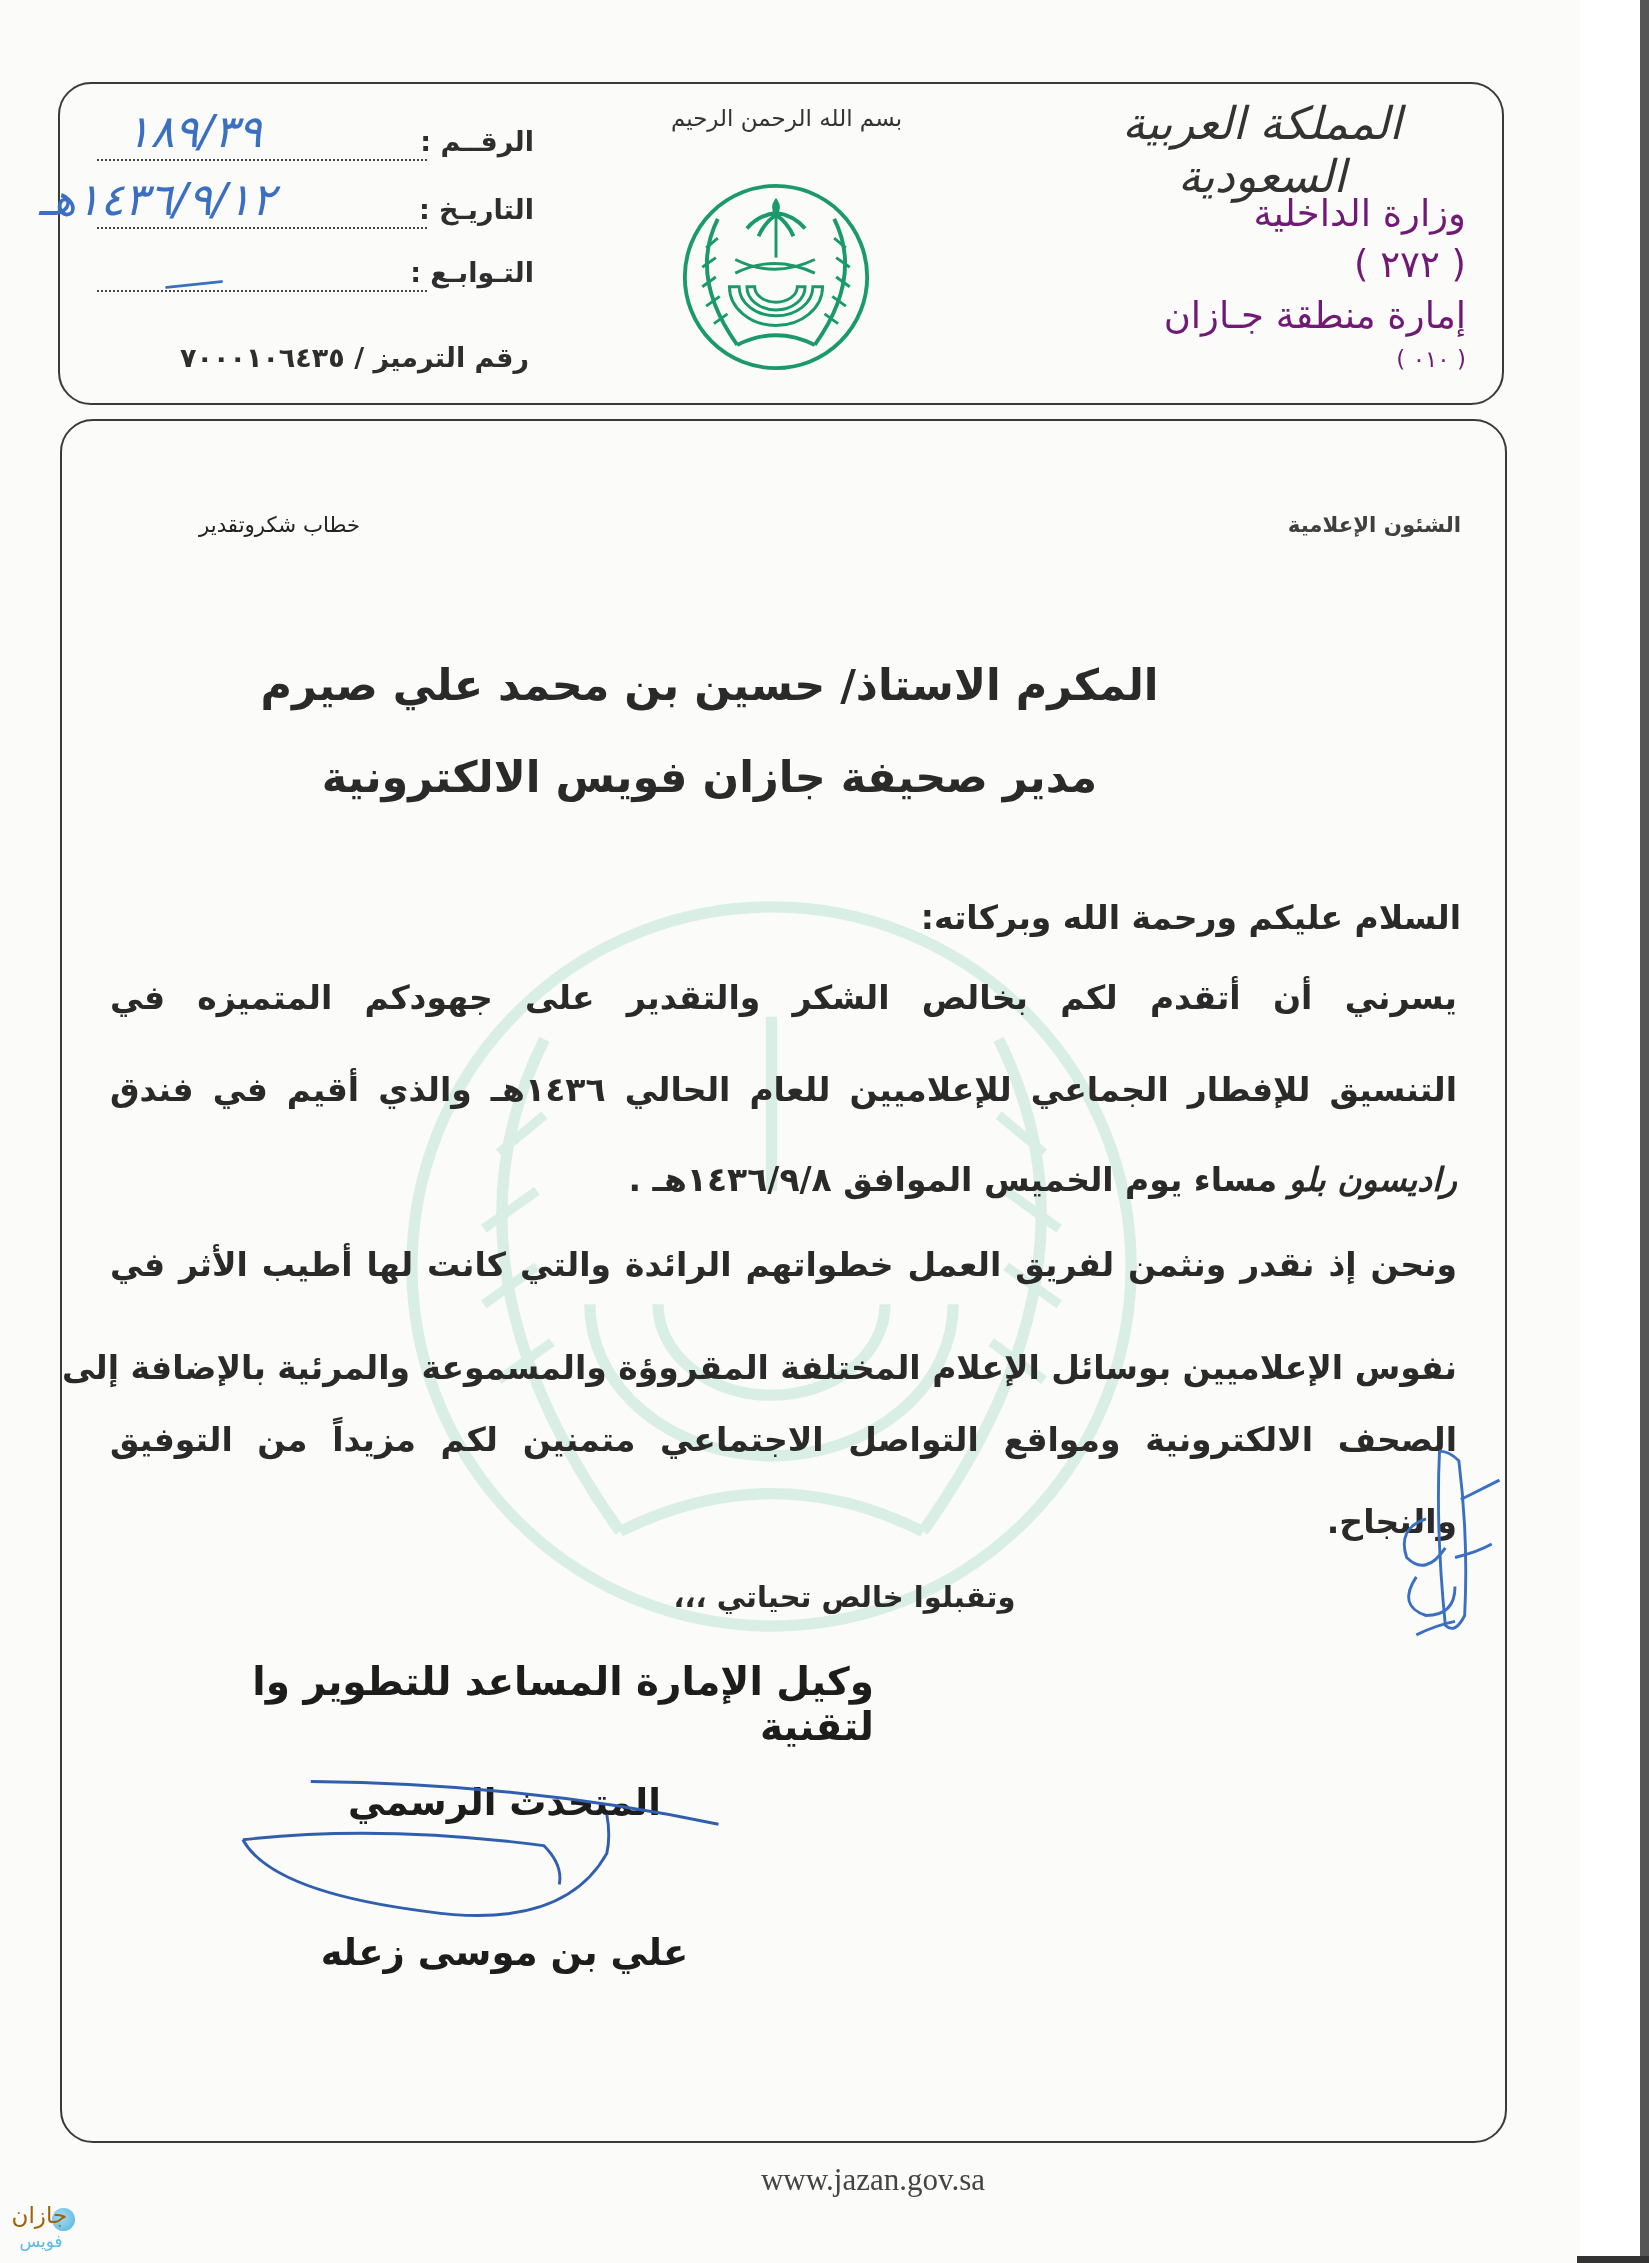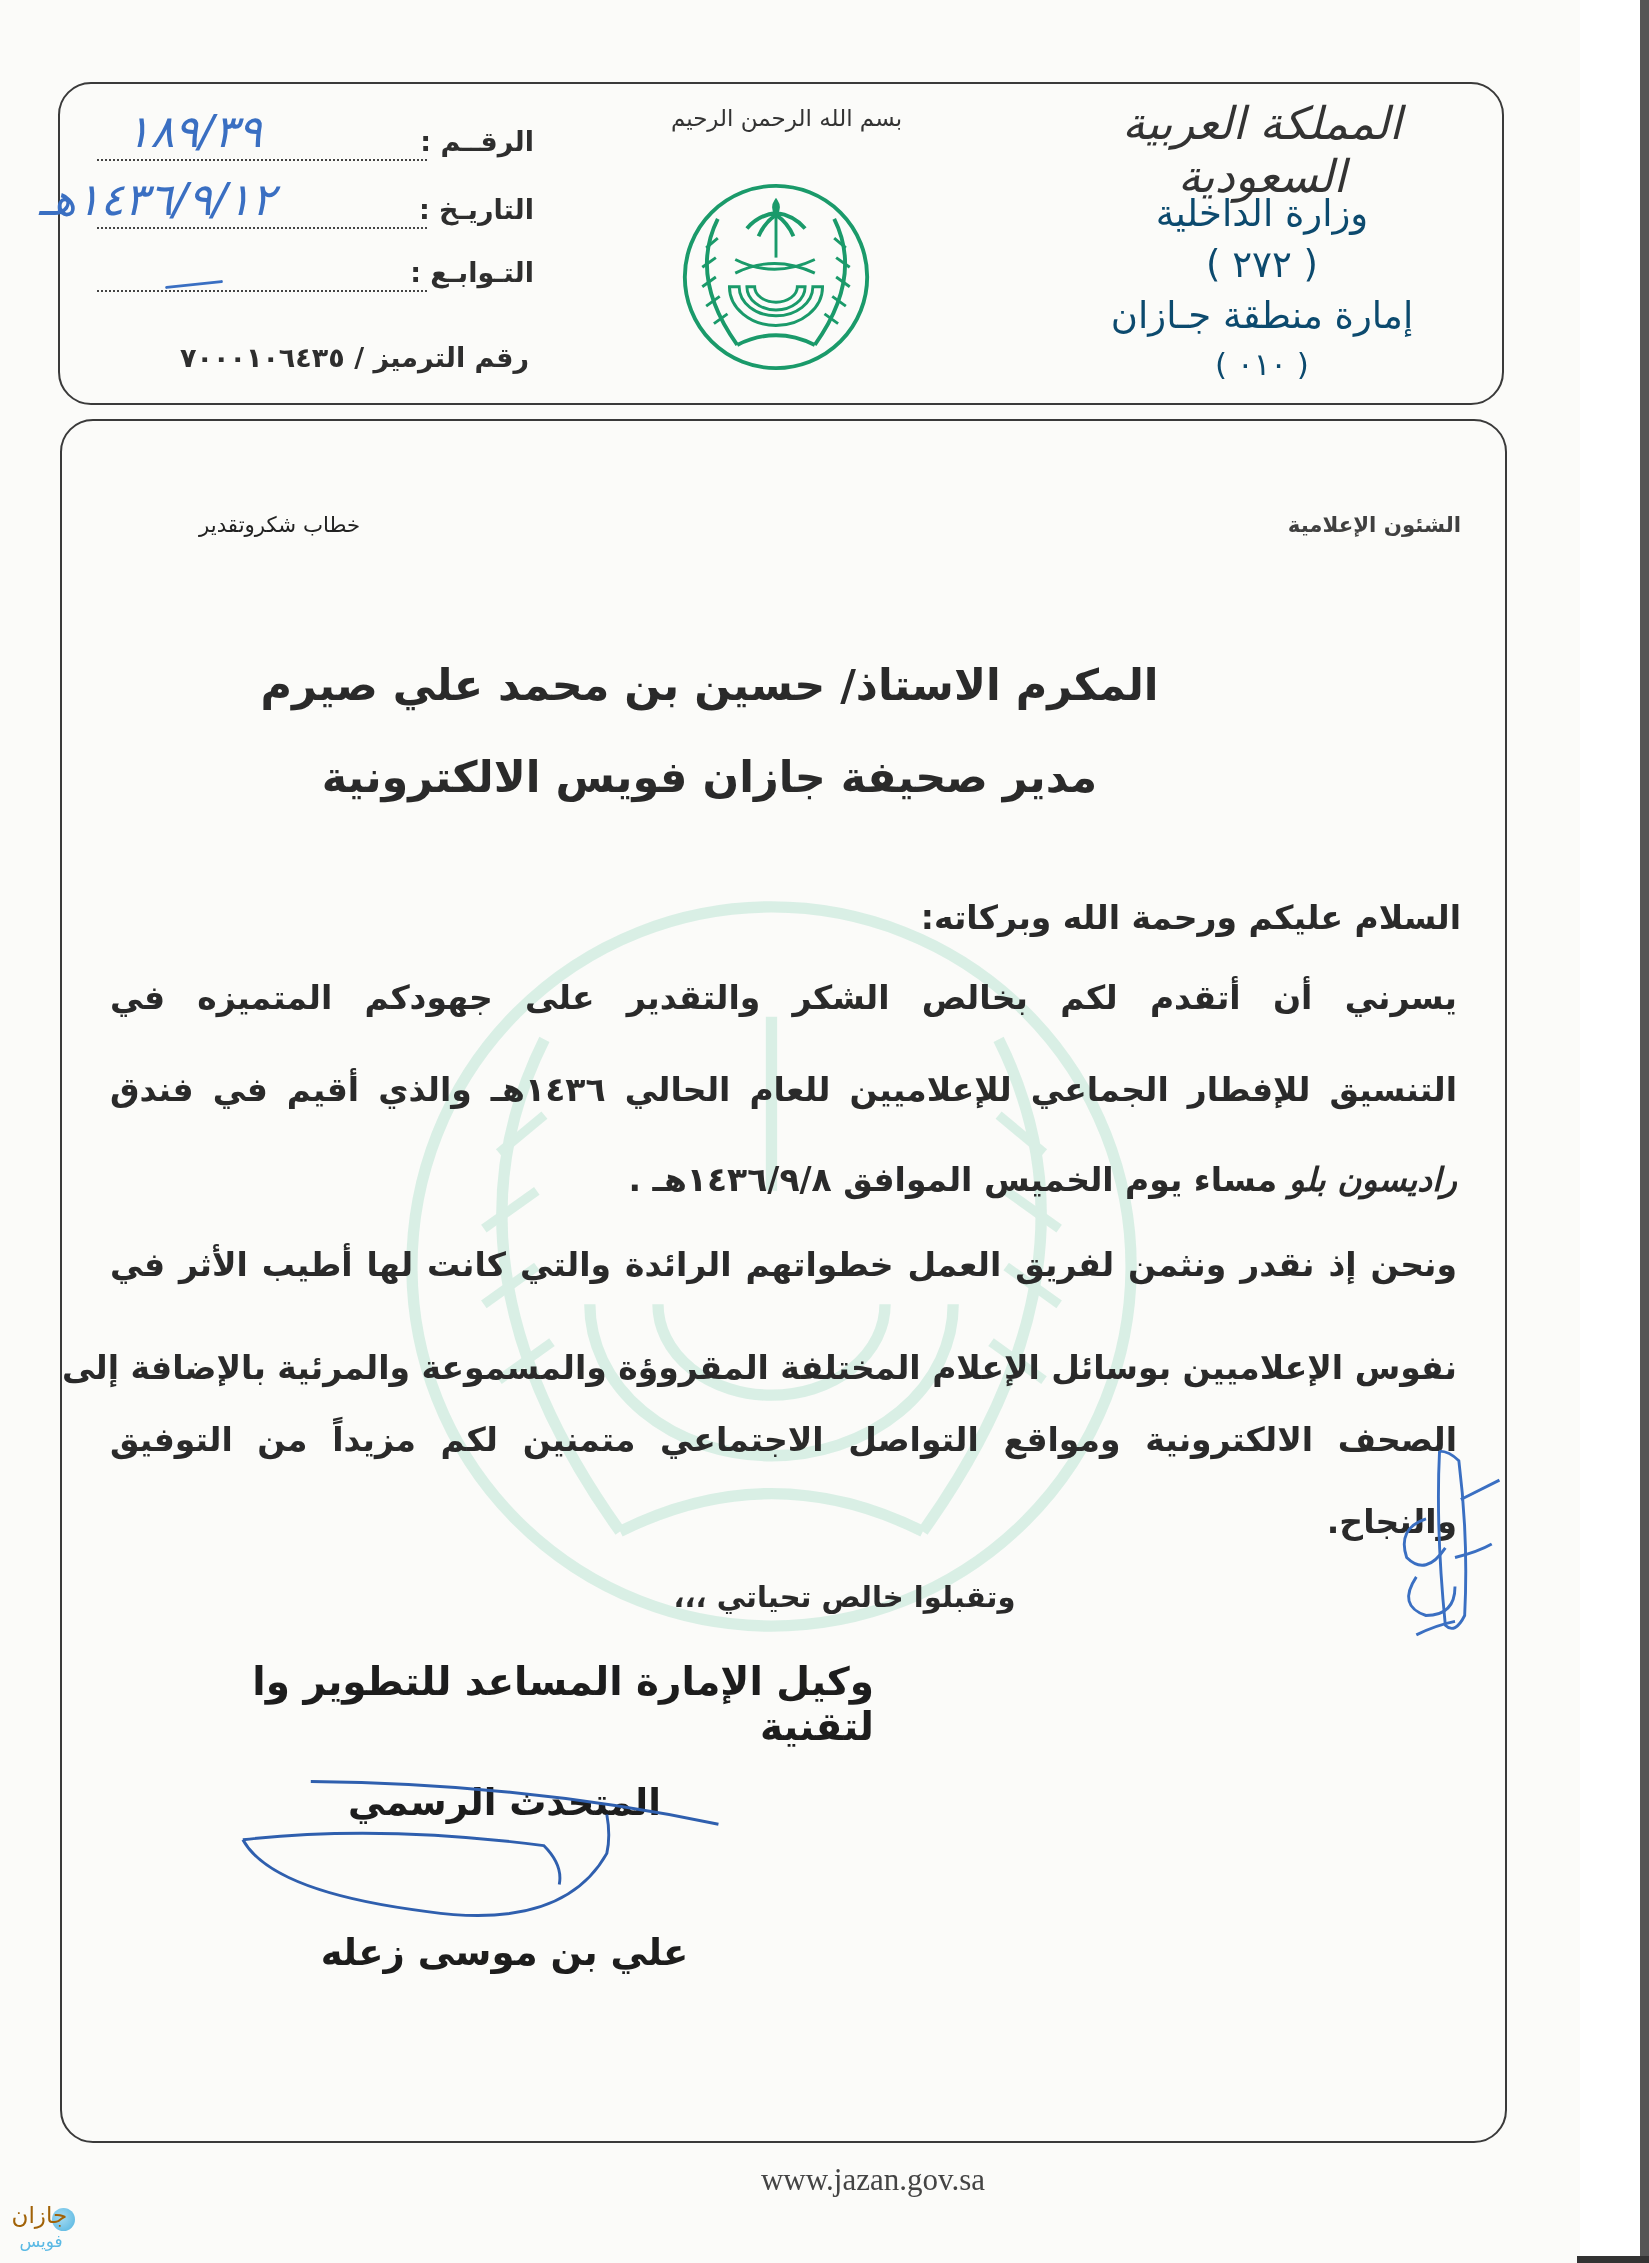--- a/index.html
+++ b/index.html
@@ -32,27 +32,27 @@
 
   .rtl { direction: rtl; unicode-bidi: embed; }
 
   
   .kingdom {
     position: absolute; right: 184px; top: 97px; width: 408px; text-align: center;
     font-family: "DejaVu Serif", serif; font-size: 45px; font-style: italic; color: #333;
     letter-spacing: 1px;
   }
   .hdr-line {
-    position: absolute; right: 184px; width: 408px; text-align: center;
-    font-family: "DejaVu Sans", sans-serif; font-size: 37px; color: #0c4a6e;
+    position: absolute; right: 184px; width: 408px; 
+    font-family: "DejaVu Sans", sans-serif; font-size: 37px; color: #701a75;
   }
   .ministry { top: 192px; }
   .code1 { top: 243px; }
   .emirate { top: 294px; }
-  .code2 { top: 346px; font-size: 31px; }
+  .code2 { top: 346px; font-size: 23px; }
 
   
   .basmala {
     position: absolute; left: 631px; top: 105px; width: 311px; text-align: center;
     font-size: 23px; color: #333;
   }
   .emblem { position: absolute; left: 679px; top: 180px; width: 194px; height: 194px; }
 
   
   .field-row {

